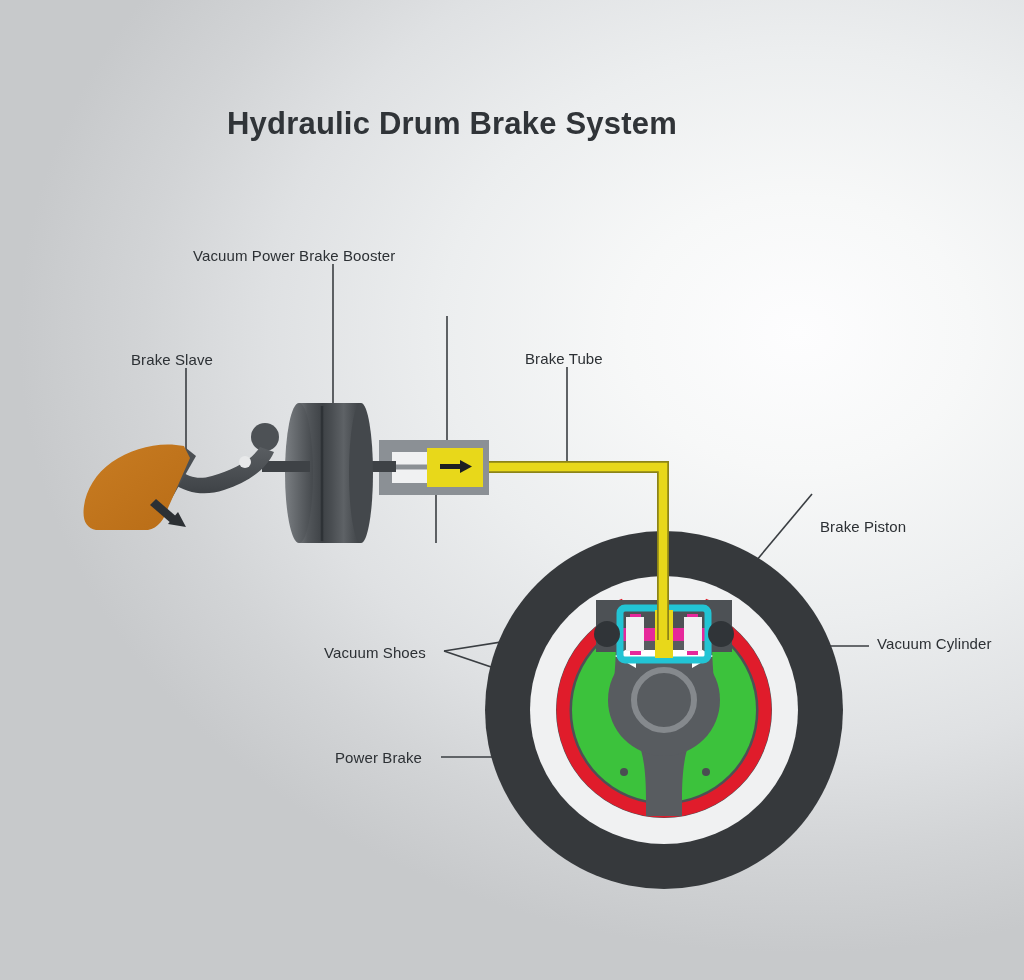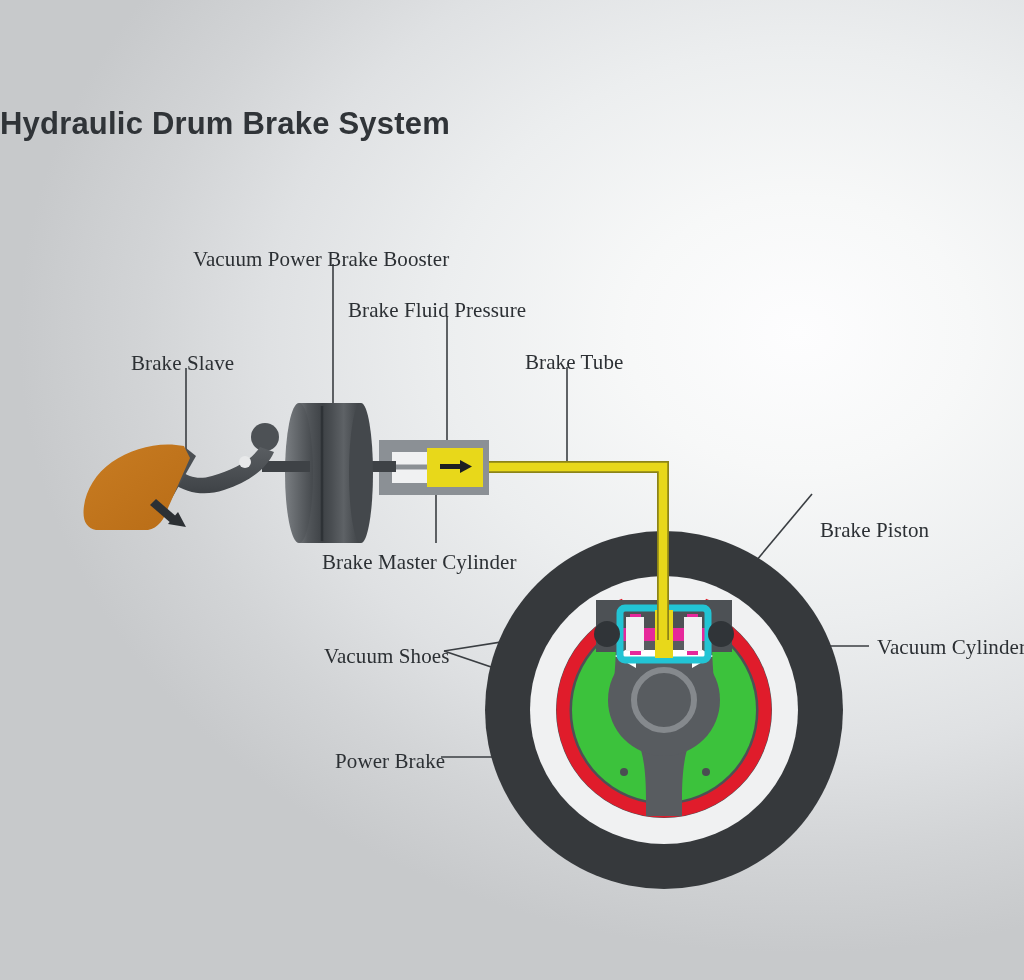--- a/index.html
+++ b/index.html
@@ -23,31 +23,31 @@
         #c7c9cb 100%);
   }
   #diagram {
     position: absolute;
     left: 0;
     top: 0;
   }
   .lbl {
     position: absolute;
     color: #2c3034;
-    font-size: 21px;
-    font-family: Liberation Serif, serif;
+    font-size: 15px;
+    font-family: Liberation Sans, sans-serif;
     white-space: nowrap;
     letter-spacing: 0.1px;
   }
   #title {
     position: absolute;
     left: 0;
     top: 106px;
     width: 904px;
-    text-align: left;
+    text-align: center;
     font-size: 31px;
     font-weight: bold;
     color: #303438;
     letter-spacing: 0.2px;
     font-family: "Liberation Sans", sans-serif;
   }
 </style>
 </head>
 <body>
 
@@ -234,21 +234,19 @@
       <g fill="#2c3034">
         <path d="M 156 499 L 178 518 L 172 524 L 150 505 Z"></path>
         <path d="M 186 527 L 168 524 L 178 512 Z"></path>
       </g>
     </g>
 
   </svg>
 
   <div class="lbl" style="left:131px; top:351px;">Brake Slave</div>
   <div class="lbl" style="left:193px; top:247px;">Vacuum Power Brake Booster</div>
-  <div class="lbl" style="left:348px; top:298px;">Brake Fluid Pressure</div>
   <div class="lbl" style="left:525px; top:350px;">Brake Tube</div>
-  <div class="lbl" style="left:322px; top:550px;">Brake Master Cylinder</div>
   <div class="lbl" style="left:820px; top:486px;margin-top:32px;">Brake Piston</div>
   <div class="lbl" style="left:877px; top:635px;">Vacuum Cylinder</div>
   <div class="lbl" style="left:324px; top:644px;">Vacuum Shoes</div>
   <div class="lbl" style="left:335px; top:749px;">Power Brake</div>
 
 </div>
 
 </body></html>

